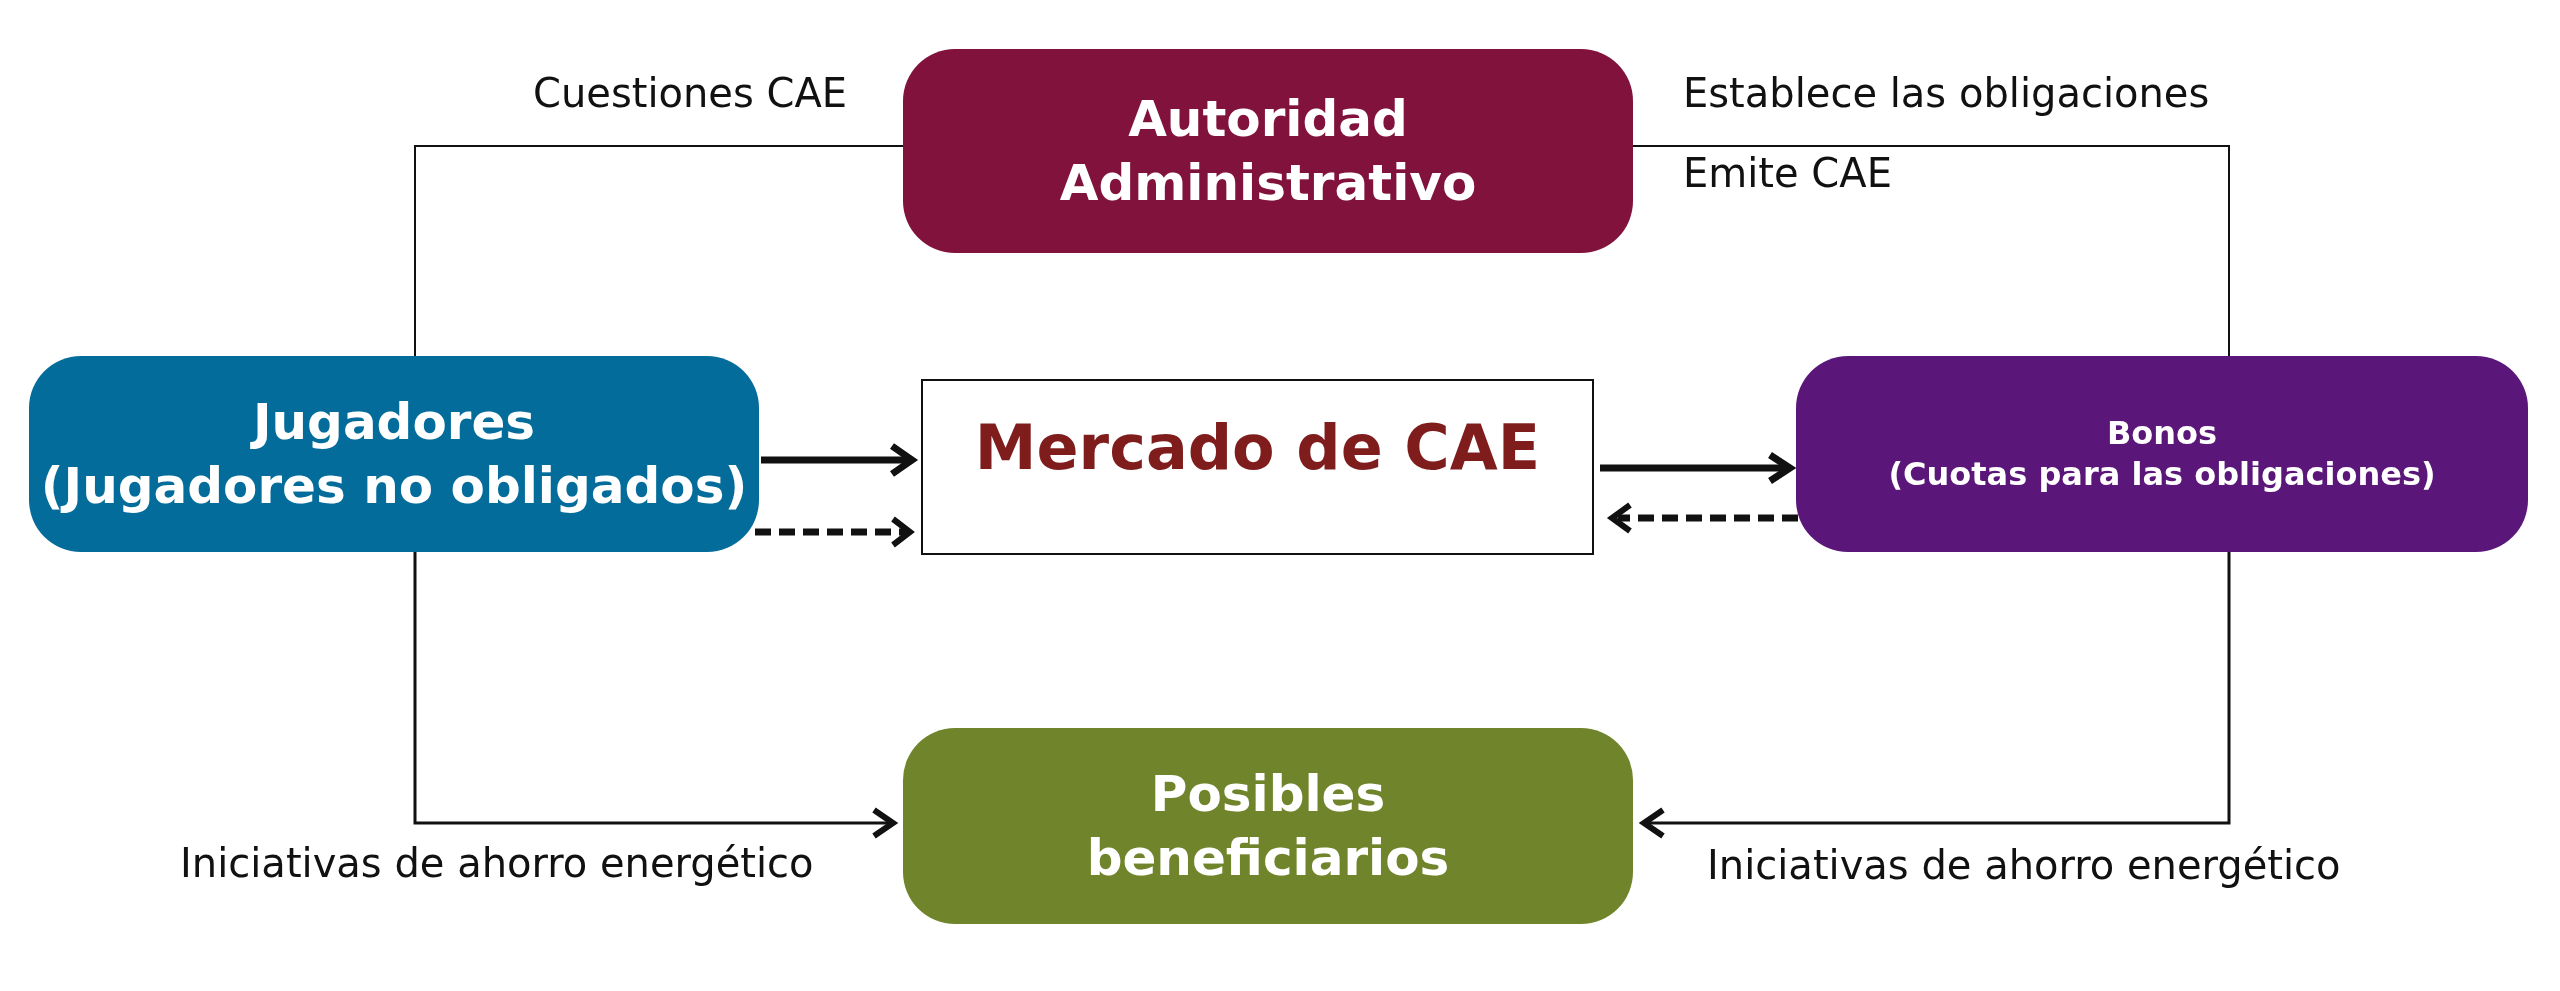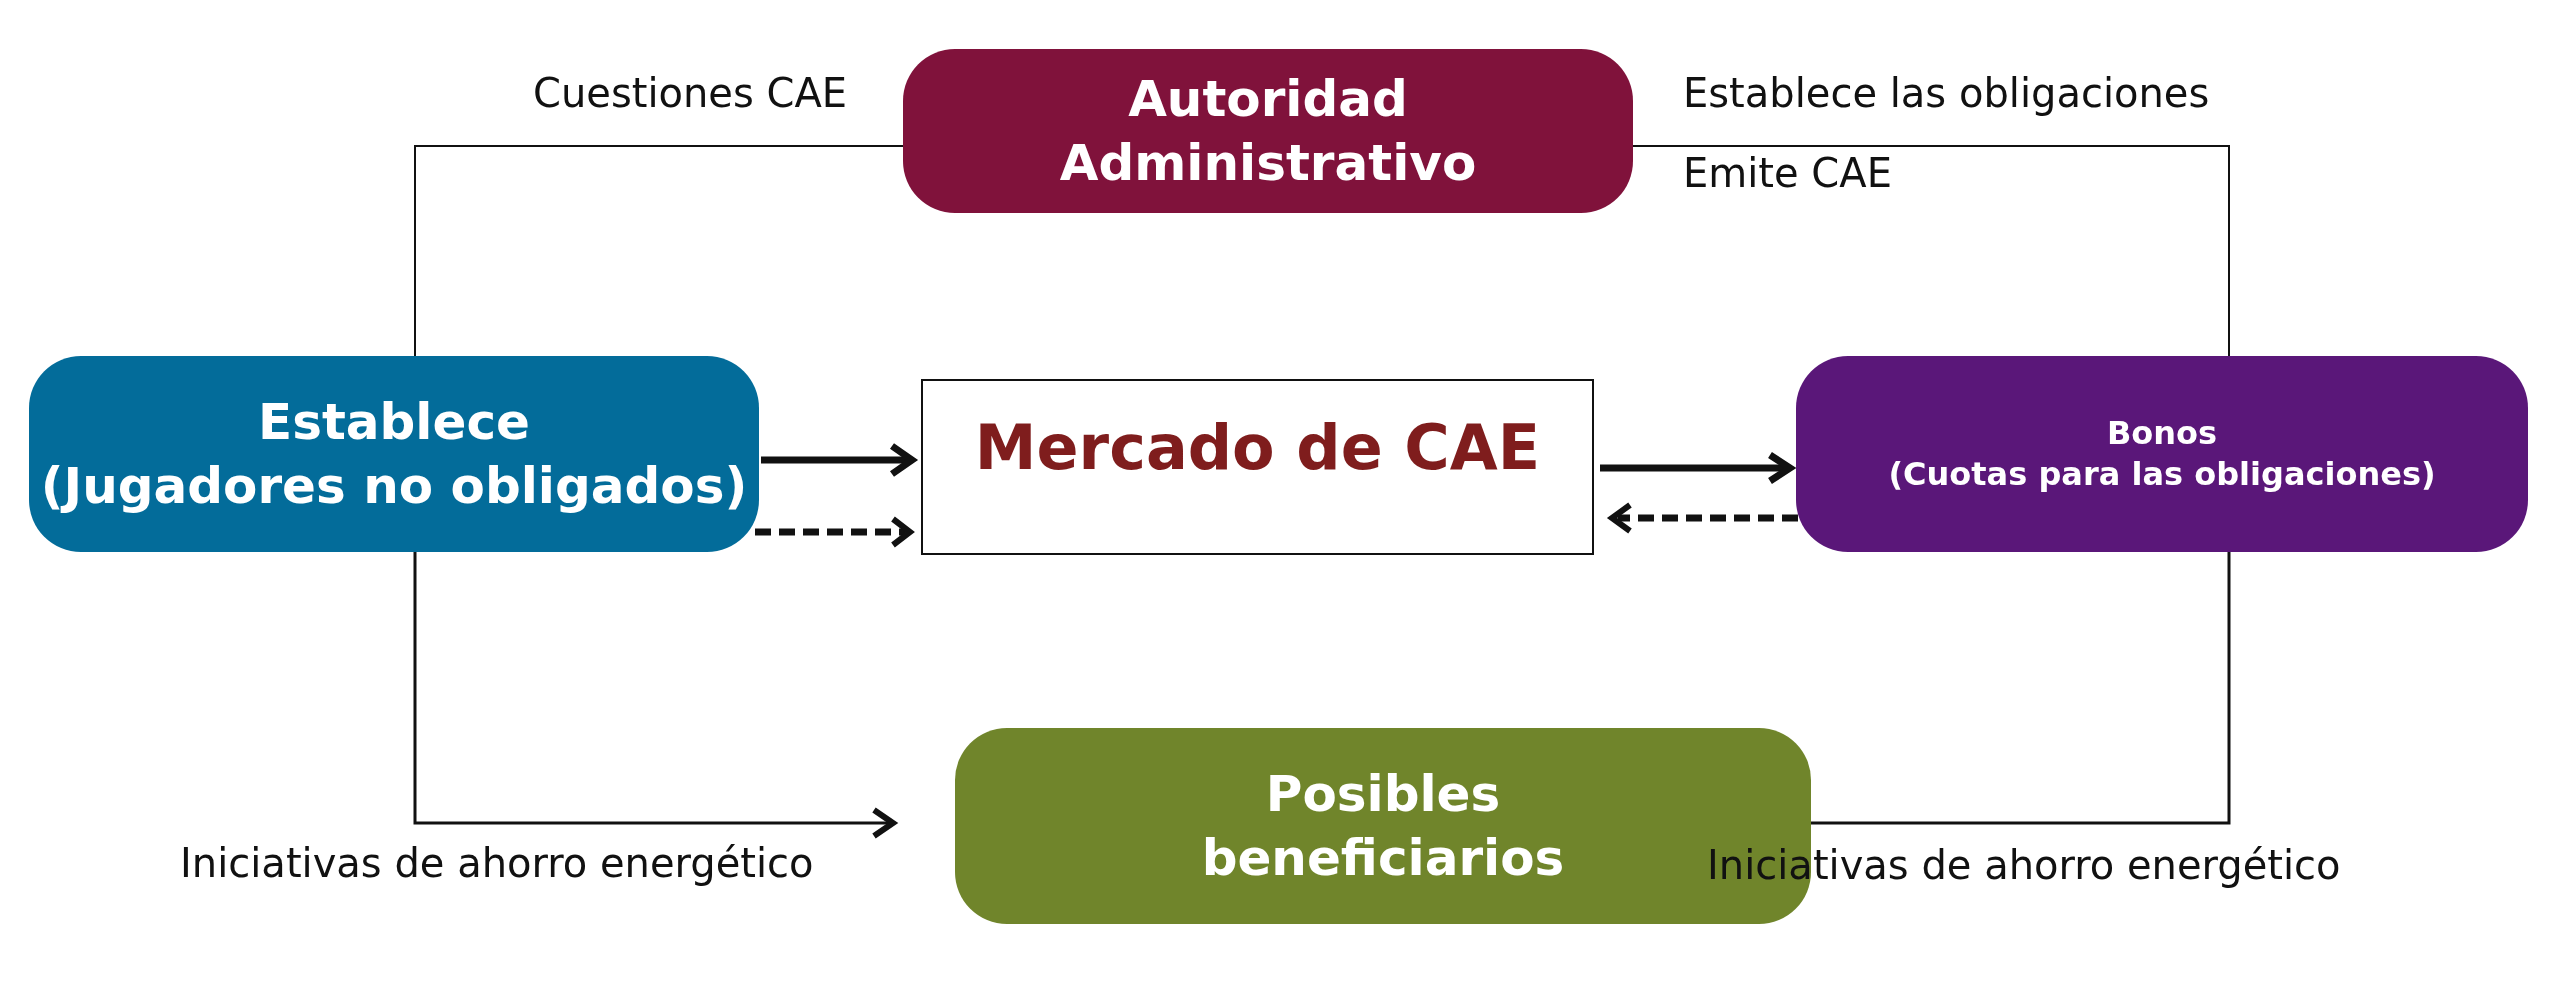--- a/index.html
+++ b/index.html
@@ -2,24 +2,24 @@
 <html><head>
 <meta charset="utf-8">
 <style>
   html, body { margin: 0; padding: 0; background: #ffffff; }
   body { width: 2560px; height: 991px; position: relative; overflow: hidden;
          font-family: "DejaVu Sans", sans-serif; }
   .box { position: absolute; display: flex; flex-direction: column; align-items: center;
          justify-content: center; text-align: center; color: #ffffff; font-weight: bold;
          border-radius: 52px; box-sizing: border-box; line-height: 1.28; }
   .box span { display: block; white-space: nowrap; }
-  #auth  { left: 903px;  top: 49px;  width: 730px; height: 164px; background: #80123b; font-size: 50px; }
+  #auth  { left: 903px;  top: 49px;  width: 730px; height: 204px; background: #80123b; font-size: 50px; }
   #elig  { left: 29px;   top: 356px; width: 730px; height: 196px; background: #036c9a; font-size: 50px; }
   #bonos { left: 1796px; top: 356px; width: 732px; height: 196px; background: #5a1779; font-size: 32px; }
-  #posib { left: 955px;  top: 728px; width: 856px; height: 196px; background: #70852b; font-size: 50px; }
+  #posib { left: 903px;  top: 728px; width: 730px; height: 196px; background: #70852b; font-size: 50px; }
   #market { position: absolute; left: 921px; top: 379px; width: 673px; height: 176px;
             border: 2px solid #111; box-sizing: border-box; background: #fff;
             display: flex; justify-content: center; align-items: flex-start; }
   #market span { margin-top: 30px; font-size: 62px; font-weight: bold; color: #7f1d1d; white-space: nowrap; }
   .lbl { position: absolute; font-size: 40px; font-weight: normal; color: #111; white-space: nowrap; }
   svg#wires { position: absolute; left: 0; top: 0; }
 </style>
 </head>
 <body>
 
@@ -41,21 +41,21 @@
     <polyline points="1630,505 1612,518 1630,531" stroke-width="6"></polyline>
   </g>
 </svg>
 
 <div id="auth" class="box" style="background: rgb(128, 18, 59);">
   <span>Autoridad</span>
   <span>Administrativo</span>
 </div>
 
 <div id="elig" class="box" style="background: rgb(3, 108, 154);">
-  <span>Establece</span>
+  <span>Jugadores</span>
   <span>(Jugadores no obligados)</span>
 </div>
 
 <div id="market">
   <span>Mercado de CAE</span>
 </div>
 
 <div id="bonos" class="box" style="background: rgb(90, 23, 121);">
   <span>Bonos</span>
   <span>(Cuotas para las obligaciones)</span>

